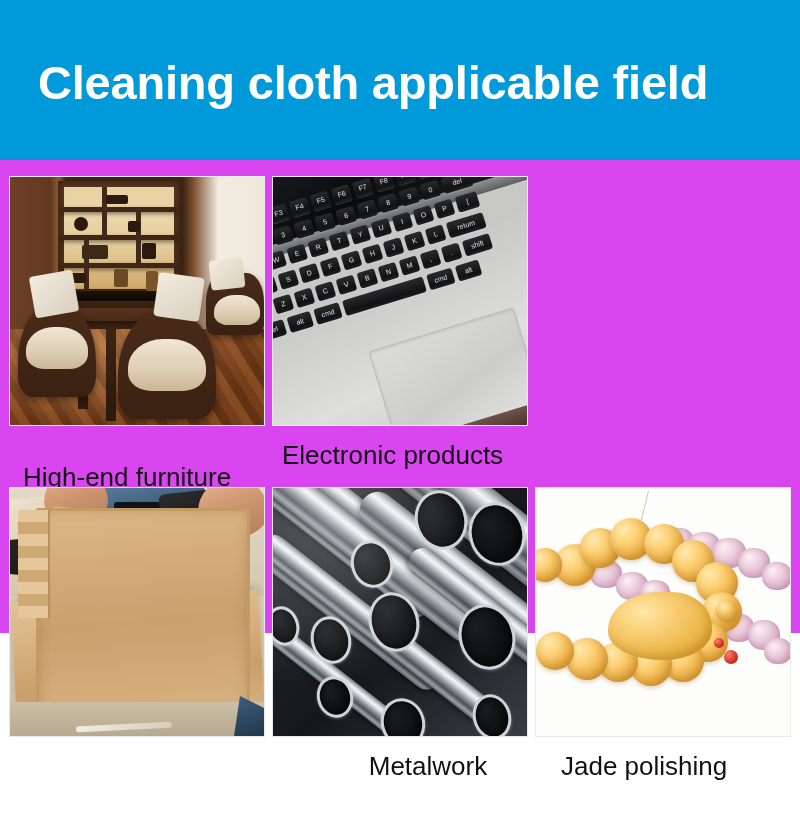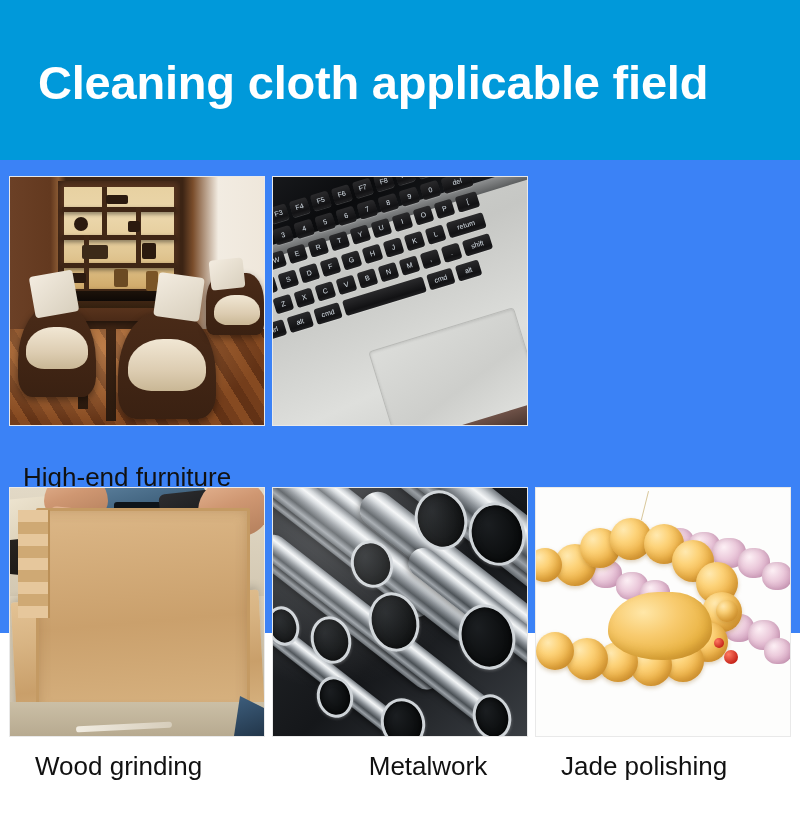--- a/index.html
+++ b/index.html
@@ -11,21 +11,21 @@
   body {
     width: 800px;
     height: 819px;
     overflow: hidden;
     font-family: "Liberation Sans", sans-serif;
   }
   .page {
     position: relative;
     width: 800px;
     height: 633px;
-    background: #3b82f6;
+    background: #d946ef;
   }
 
   
   .banner {
     position: absolute;
     left: 0;
     top: 0;
     width: 800px;
     height: 160px;
     background: #0099da;
@@ -759,20 +759,21 @@
                   </div>
                 <div class="lp-key" style="left:232px; width:24px">
                     <span class="lp-keylabel">alt</span>
                   </div>
               </div>
             </div>
             <div class="lp-trackpad"></div>
             <div class="lp-edge"></div>
           </div>
         </div>
+        <div class="caption left cap-electronic">Electronic products</div>
       </div>
 
     </div>
 
     <div class="row">
 
       <div class="cell col0">
         <div class="thumb">
           <div class="art-wood">
             <div class="wd-bg"></div>
@@ -793,21 +794,20 @@
             <div class="wd-finger" style="left:192px; top:30px; width:44px; height:14px; transform:rotate(-8deg)"></div>
             <div class="wd-finger" style="left:198px; top:44px; width:40px; height:13px; transform:rotate(-10deg)"></div>
             <div class="wd-panel"></div>
             <div class="wd-panel-inner"></div>
             <div class="wd-panel-edge" style="left:8px; top:22px; height:108px"></div>
             <div class="wd-floor"></div>
             <div class="wd-stick"></div>
             <div class="wd-blue"></div>
           </div>
         </div>
-        <div class="caption left cap-wood">Wood grinding</div>
       </div>
 
       <div class="cell col1">
         <div class="thumb">
           <div class="art-metal">
             <div class="mt-pipe" style="left:-70px; top:-4px;  width:270px; height:30px; transform:rotate(38deg)"></div>
             <div class="mt-pipe" style="left:-96px; top:26px;  width:280px; height:24px; transform:rotate(38deg)"></div>
             <div class="mt-pipe" style="left:-46px; top:44px;  width:280px; height:34px; transform:rotate(38deg)"></div>
             <div class="mt-pipe" style="left:-86px; top:96px;  width:280px; height:28px; transform:rotate(38deg)"></div>
             <div class="mt-pipe" style="left:-40px; top:128px; width:290px; height:26px; transform:rotate(38deg)"></div>

